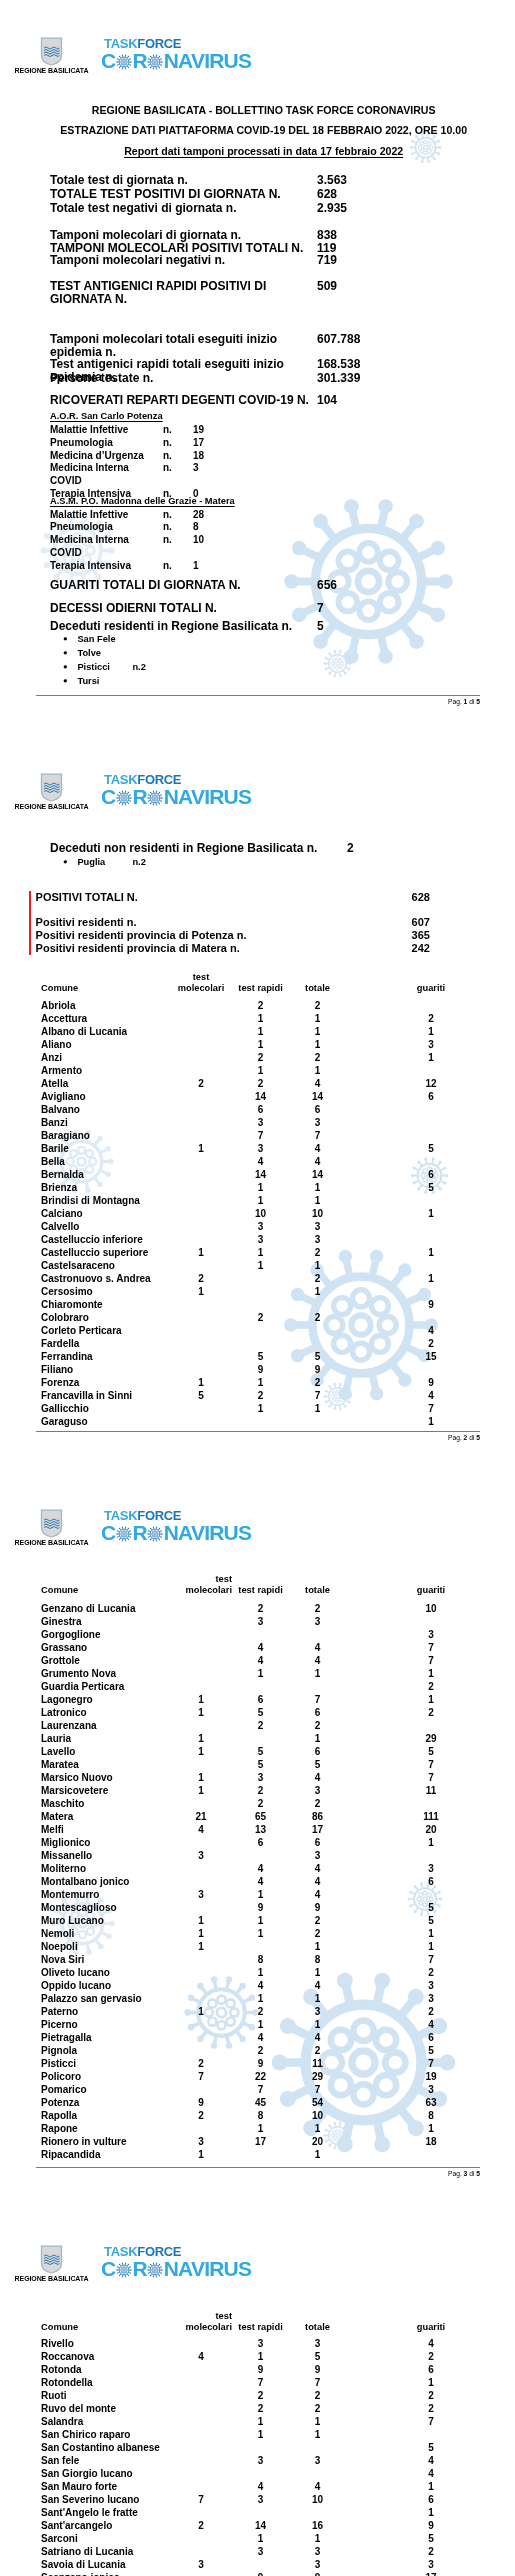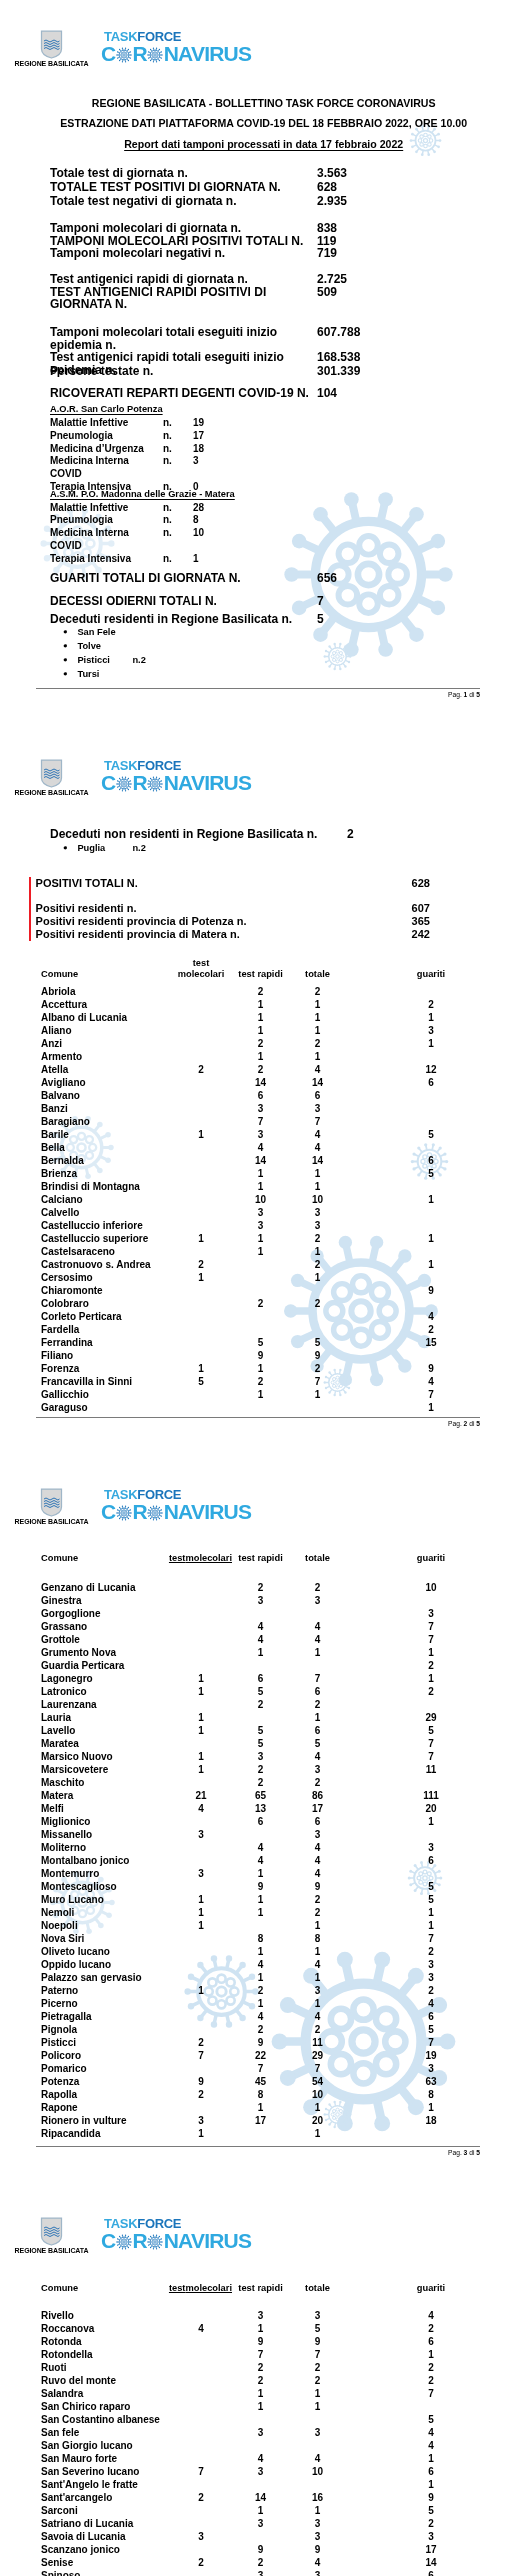--- a/index.html
+++ b/index.html
@@ -1,21 +1,21 @@
 <!DOCTYPE html>
 <html style="font-size:8.2px"><head>
 <meta charset="utf-8">
 <style>
   html,body{margin:0;padding:0;}
   body{
     width:515px;height:3643px;background:#ffffff;color:#000;
     font-family:"Liberation Sans",sans-serif;font-weight:700;
     position:relative;overflow:hidden;
   }
-  .page{position:relative;width:515px;height:729px;background:transparent;overflow:hidden;}
+  .page{position:relative;width:515px;height:729px;background:transparent;overflow:hidden;margin-top:7px;}
   .wm{position:absolute;color:#cfe3f2;}
   .blk{position:absolute;}
 
   
   .hdr{position:absolute;top:29px;left:0;width:289px;height:47px;}
   .shield{position:absolute;left:40px;top:1px;width:23px;height:29px;}
   .region-label{position:absolute;left:1px;top:31px;width:101px;text-align:center;
     font-size:7px;letter-spacing:-0.1px;white-space:nowrap;}
   .tf-line{position:absolute;left:104px;top:0px;font-size:13px;letter-spacing:-0.3px;white-space:nowrap;}
   .tf-task{color:#35a8de}.tf-force{color:#1b75bb}
@@ -53,21 +53,21 @@
   
   .ctable{position:absolute;left:0;width:479px;font-size:10px;}
   .trow{display:flex;padding-left:41px;line-height:13px;height:13px;}
   .c-name{width:129px;flex:none;white-space:nowrap;}
   .c-mol{width:62px;flex:none;text-align:center}
   .c-rap{width:57px;flex:none;text-align:center}
   .c-tot{width:57px;flex:none;text-align:center}
   .c-sp{width:31px;flex:none}
   .c-gua{width:108px;flex:none;text-align:center}
   .thead{display:flex;padding-left:41px;align-items:flex-end;font-size:9.3px;line-height:11.3px;}
-  .th-two{display:flex;flex-direction:row;align-items:flex-end;justify-content:flex-end;text-decoration:underline;}
+  .th-two{display:flex;flex-direction:column;align-items:flex-end;justify-content:flex-end;}
 
   
   .pfoot-line{position:absolute;left:36px;right:35px;border-top:1px solid #7a7a7a;}
   .pagenum{position:absolute;right:35px;font-size:6.7px;font-weight:400;white-space:nowrap;}
   .pagenum b{font-weight:700}
 </style>
 </head>
 <body>
 
 <svg width="0" height="0" style="position:absolute" aria-hidden="true">
@@ -184,24 +184,20 @@
         <span class="stat-label">TAMPONI MOLECOLARI POSITIVI TOTALI N.</span>
         <span class="stat-value">119</span>
       </div>
       <div class="stat-row">
         <span class="stat-label">Tamponi molecolari negativi n.</span>
         <span class="stat-value">719</span>
       </div>
     </div>
   <div class="blk lh25" style="top:273px;left:0;width:515px">
 
-  <div class="stat-row">
-        <span class="stat-label">Test antigenici rapidi di giornata  n.</span>
-        <span class="stat-value">2.725</span>
-      </div>
       <div class="stat-row">
         <span class="stat-label">TEST ANTIGENICI RAPIDI POSITIVI DI GIORNATA N.</span>
         <span class="stat-value">509</span>
       </div>
     </div>
   <div class="blk lh25" style="top:326px;left:0;width:423px">
 
   <div class="stat-row">
         <span class="stat-label">Tamponi molecolari totali eseguiti inizio epidemia n.</span>
         <span class="stat-value">607.788</span>

